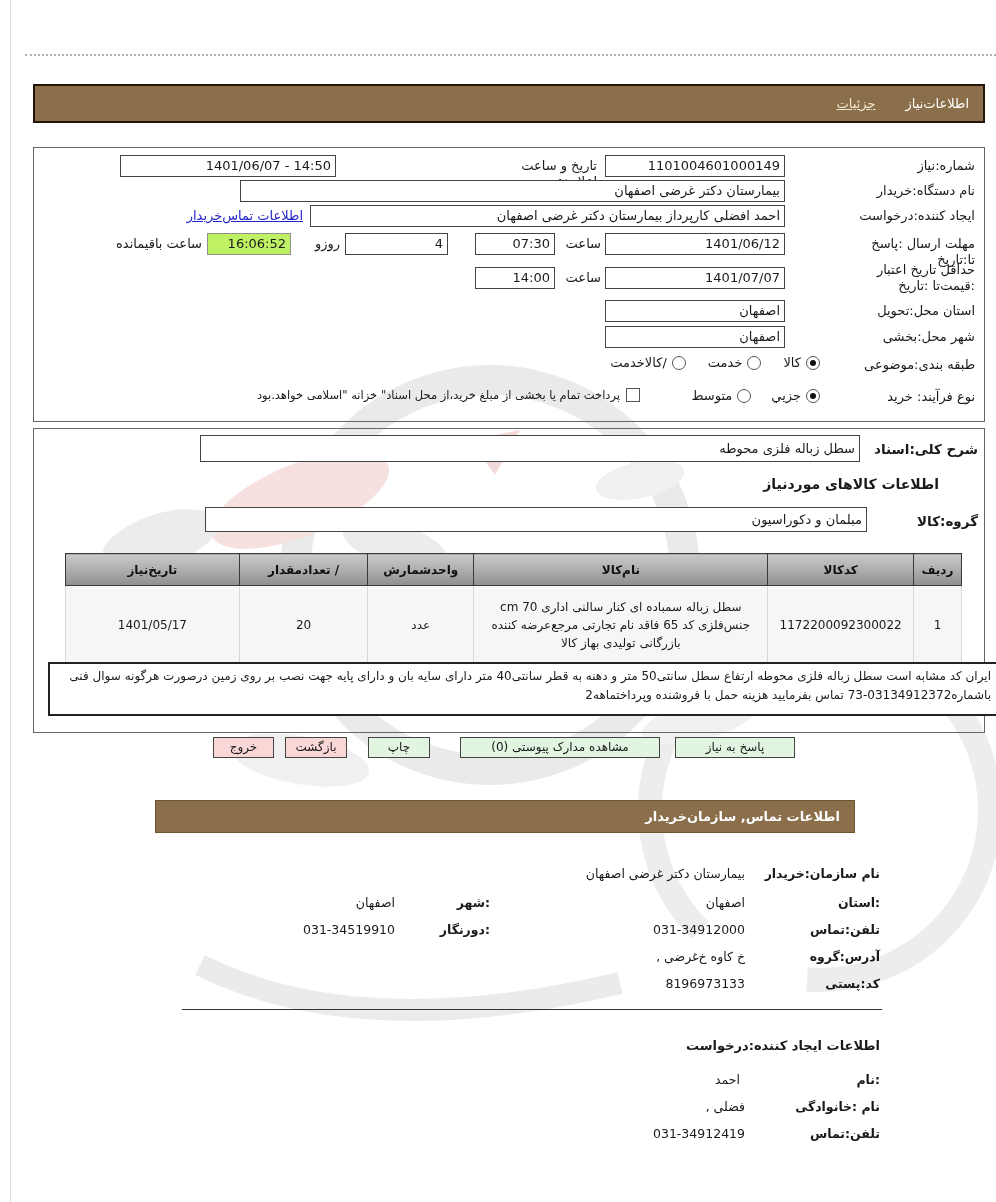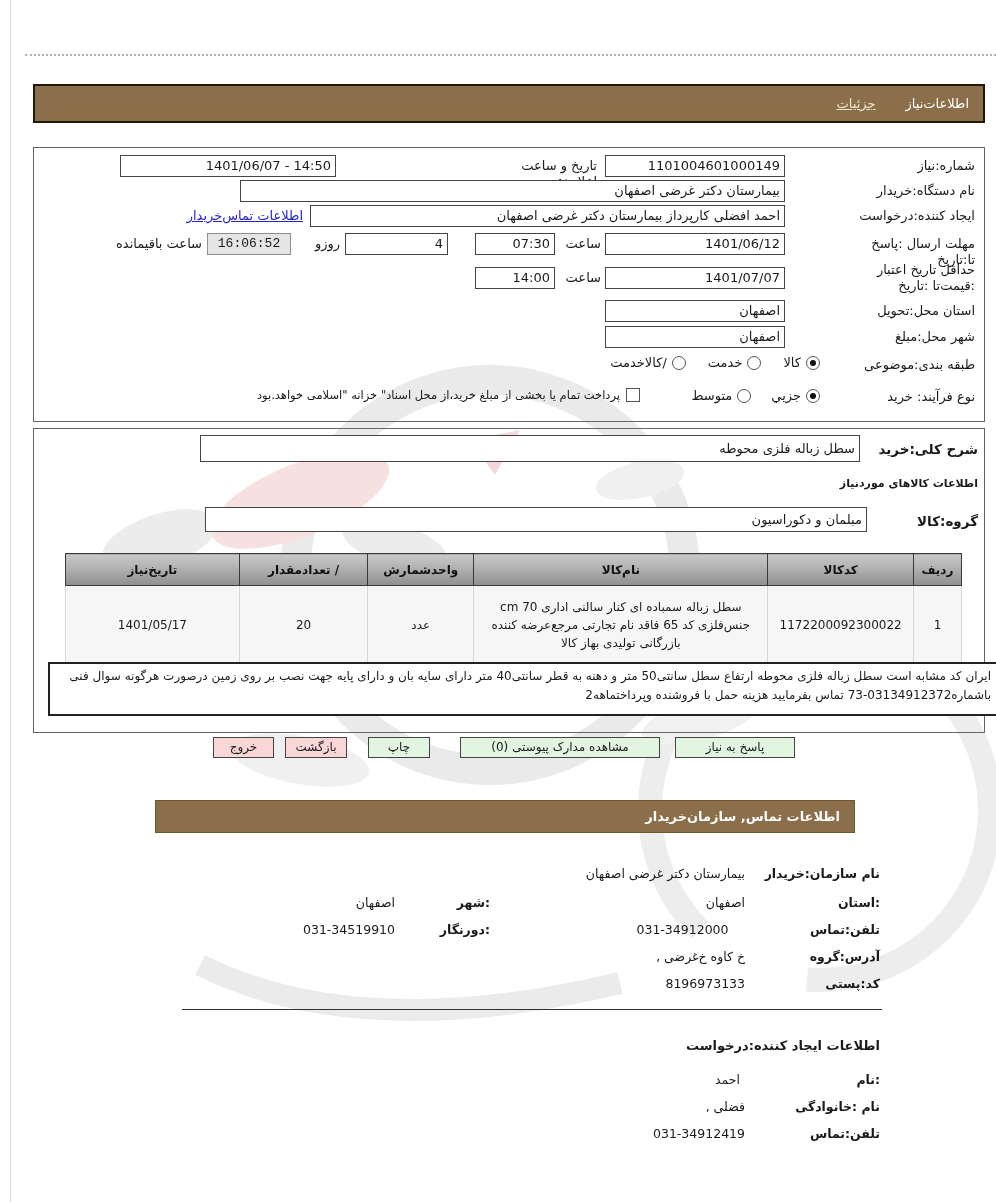--- a/index.html
+++ b/index.html
@@ -23,21 +23,21 @@
     color:#fff;font-weight:bold;font-size:13px;line-height:31px;padding:0 14px;z-index:1;}
   
   .panel{border:1px solid #666;background:transparent;z-index:1;}
   #panel1{left:33px;top:147px;width:952px;height:275px;}
   #panel2{left:33px;top:428px;width:952px;height:305px;}
   
   .lbl{font-size:13px;text-align:right;line-height:16px;}
   .field{background:#fff;border:1px solid #444;height:22px;line-height:20px;padding:0 4px;
     font-size:13px;text-align:right;overflow:hidden;white-space:nowrap;}
   .ltr{direction:ltr;}
-  .beige{background:#e5e5e5;border:1px solid #8f8f8f;text-align:center;direction:ltr;font-family:Liberation Mono, monospace;}
+  .beige{background:#bef264;border:1px solid #8f8f8f;direction:ltr;}
   a.link{color:#2323cc;text-decoration:underline;font-size:13px;cursor:pointer;}
   
   .optrow{display:flex;align-items:center;gap:22px;direction:rtl;}
   .opt{display:flex;align-items:center;gap:5px;}
   .radio{width:12px;height:12px;border:1px solid #555;border-radius:50%;background:#fff;position:relative;flex:0 0 auto;}
   .radio.sel::after{content:"";position:absolute;left:3px;top:3px;width:6px;height:6px;border-radius:50%;background:#111;}
   .checkbox{width:12px;height:12px;border:1px solid #555;background:#fff;flex:0 0 auto;}
   
   table.goods{border-collapse:collapse;direction:rtl;font-size:12px;}
   table.goods th{
@@ -107,21 +107,21 @@
 <div class="abs lbl content" style="left:72px;top:236px;width:130px;">ساعت باقیمانده</div>
 
 <div class="abs lbl content" style="left:835px;top:262px;width:140px;">حداقل تاریخ اعتبار :قیمت‌تا :تاریخ</div>
 <div class="abs field ltr content" style="left:605px;top:267px;width:180px;">1401/07/07</div>
 <div class="abs lbl content" style="left:556px;top:270px;width:45px;">ساعت</div>
 <div class="abs field ltr content" style="left:475px;top:267px;width:80px;">14:00</div>
 
 <div class="abs lbl content" style="left:835px;top:303px;width:140px;">استان محل:تحویل</div>
 <div class="abs field content" style="left:605px;top:300px;width:180px;">اصفهان</div>
 
-<div class="abs lbl content" style="left:835px;top:329px;width:140px;">شهر محل:مبلغ</div>
+<div class="abs lbl content" style="left:835px;top:329px;width:140px;">شهر محل:بخشی</div>
 <div class="abs field content" style="left:605px;top:326px;width:180px;">اصفهان</div>
 
 <div class="abs lbl content" style="left:835px;top:357px;width:140px;">طبقه بندی:موضوعی</div>
 <div class="abs optrow content" style="left:560px;top:355px;width:260px;">
   <span class="opt">
     <span class="radio sel"></span>
     <span>کالا</span>
   </span>
   <span class="opt">
     <span class="radio"></span>
@@ -144,24 +144,24 @@
     <span>متوسط</span>
   </span>
 </div>
 <div class="abs optrow content" style="left:272px;top:388px;width:368px;gap:6px;font-size:11.5px;">
   <span class="checkbox"></span>
   <span style="white-space:nowrap;">پرداخت تمام یا بخشی از مبلغ خرید،از محل اسناد" خزانه "اسلامی خواهد.بود</span>
 </div>
 
 <div id="panel2" class="abs panel content"></div>
 
-<div class="abs lbl bold content" style="left:862px;top:441px;width:116px;font-size:13.5px;">شرح کلی:خرید</div>
+<div class="abs lbl bold content" style="left:862px;top:441px;width:116px;font-size:13.5px;">شرح کلی:اسناد</div>
 <div class="abs field content" style="left:200px;top:435px;width:660px;height:27px;line-height:25px;">سطل زباله فلزی محوطه</div>
 
-<div class="abs lbl bold content" style="left:700px;top:476px;width:278px;font-size:11px;">اطلاعات کالاهای موردنیاز</div>
+<div class="abs lbl bold content" style="left:661px;top:476px;width:278px;font-size:14px;">اطلاعات کالاهای موردنیاز</div>
 
 <div class="abs lbl bold content" style="left:880px;top:513px;width:98px;font-size:13.5px;">گروه:کالا</div>
 <div class="abs field content" style="left:205px;top:507px;width:662px;height:25px;line-height:23px;">مبلمان و دکوراسیون</div>
 
 <table class="goods abs content" style="left:65px;top:553px;width:897px;">
   <thead>
     <tr>
       <th style="width:40px;">ردیف</th>
       <th style="width:138px;">کدکالا</th>
       <th style="width:315px;">نام‌کالا</th>
@@ -198,21 +198,21 @@
 
 <div class="abs blbl content" style="left:740px;top:866px;width:140px;">نام سازمان:خریدار</div>
 <div class="abs bval content" style="left:520px;top:866px;width:225px;">بیمارستان دکتر غرضی اصفهان</div>
 
 <div class="abs blbl content" style="left:800px;top:895px;width:80px;">:استان</div>
 <div class="abs bval content" style="left:645px;top:895px;width:100px;">اصفهان</div>
 <div class="abs blbl content" style="left:430px;top:895px;width:60px;">:شهر</div>
 <div class="abs bval content" style="left:320px;top:895px;width:75px;">اصفهان</div>
 
 <div class="abs blbl content" style="left:780px;top:922px;width:100px;">تلفن:تماس</div>
-<div class="abs bval ltr content" style="left:620px;top:922px;width:125px;text-align:center;">031-34912000</div>
+<div class="abs bval ltr content" style="left:620px;top:922px;width:125px;">031-34912000</div>
 <div class="abs blbl content" style="left:410px;top:922px;width:80px;">:دورنگار</div>
 <div class="abs bval ltr content" style="left:270px;top:922px;width:125px;">031-34519910</div>
 
 <div class="abs blbl content" style="left:780px;top:949px;width:100px;">آدرس:گروه</div>
 <div class="abs bval content" style="left:590px;top:949px;width:155px;">خ کاوه خ‌غرضی ,</div>
 
 <div class="abs blbl content" style="left:780px;top:976px;width:100px;">کد:پستی</div>
 <div class="abs bval ltr content" style="left:630px;top:976px;width:115px;">8196973133</div>
 
 <div class="abs sep"></div>

